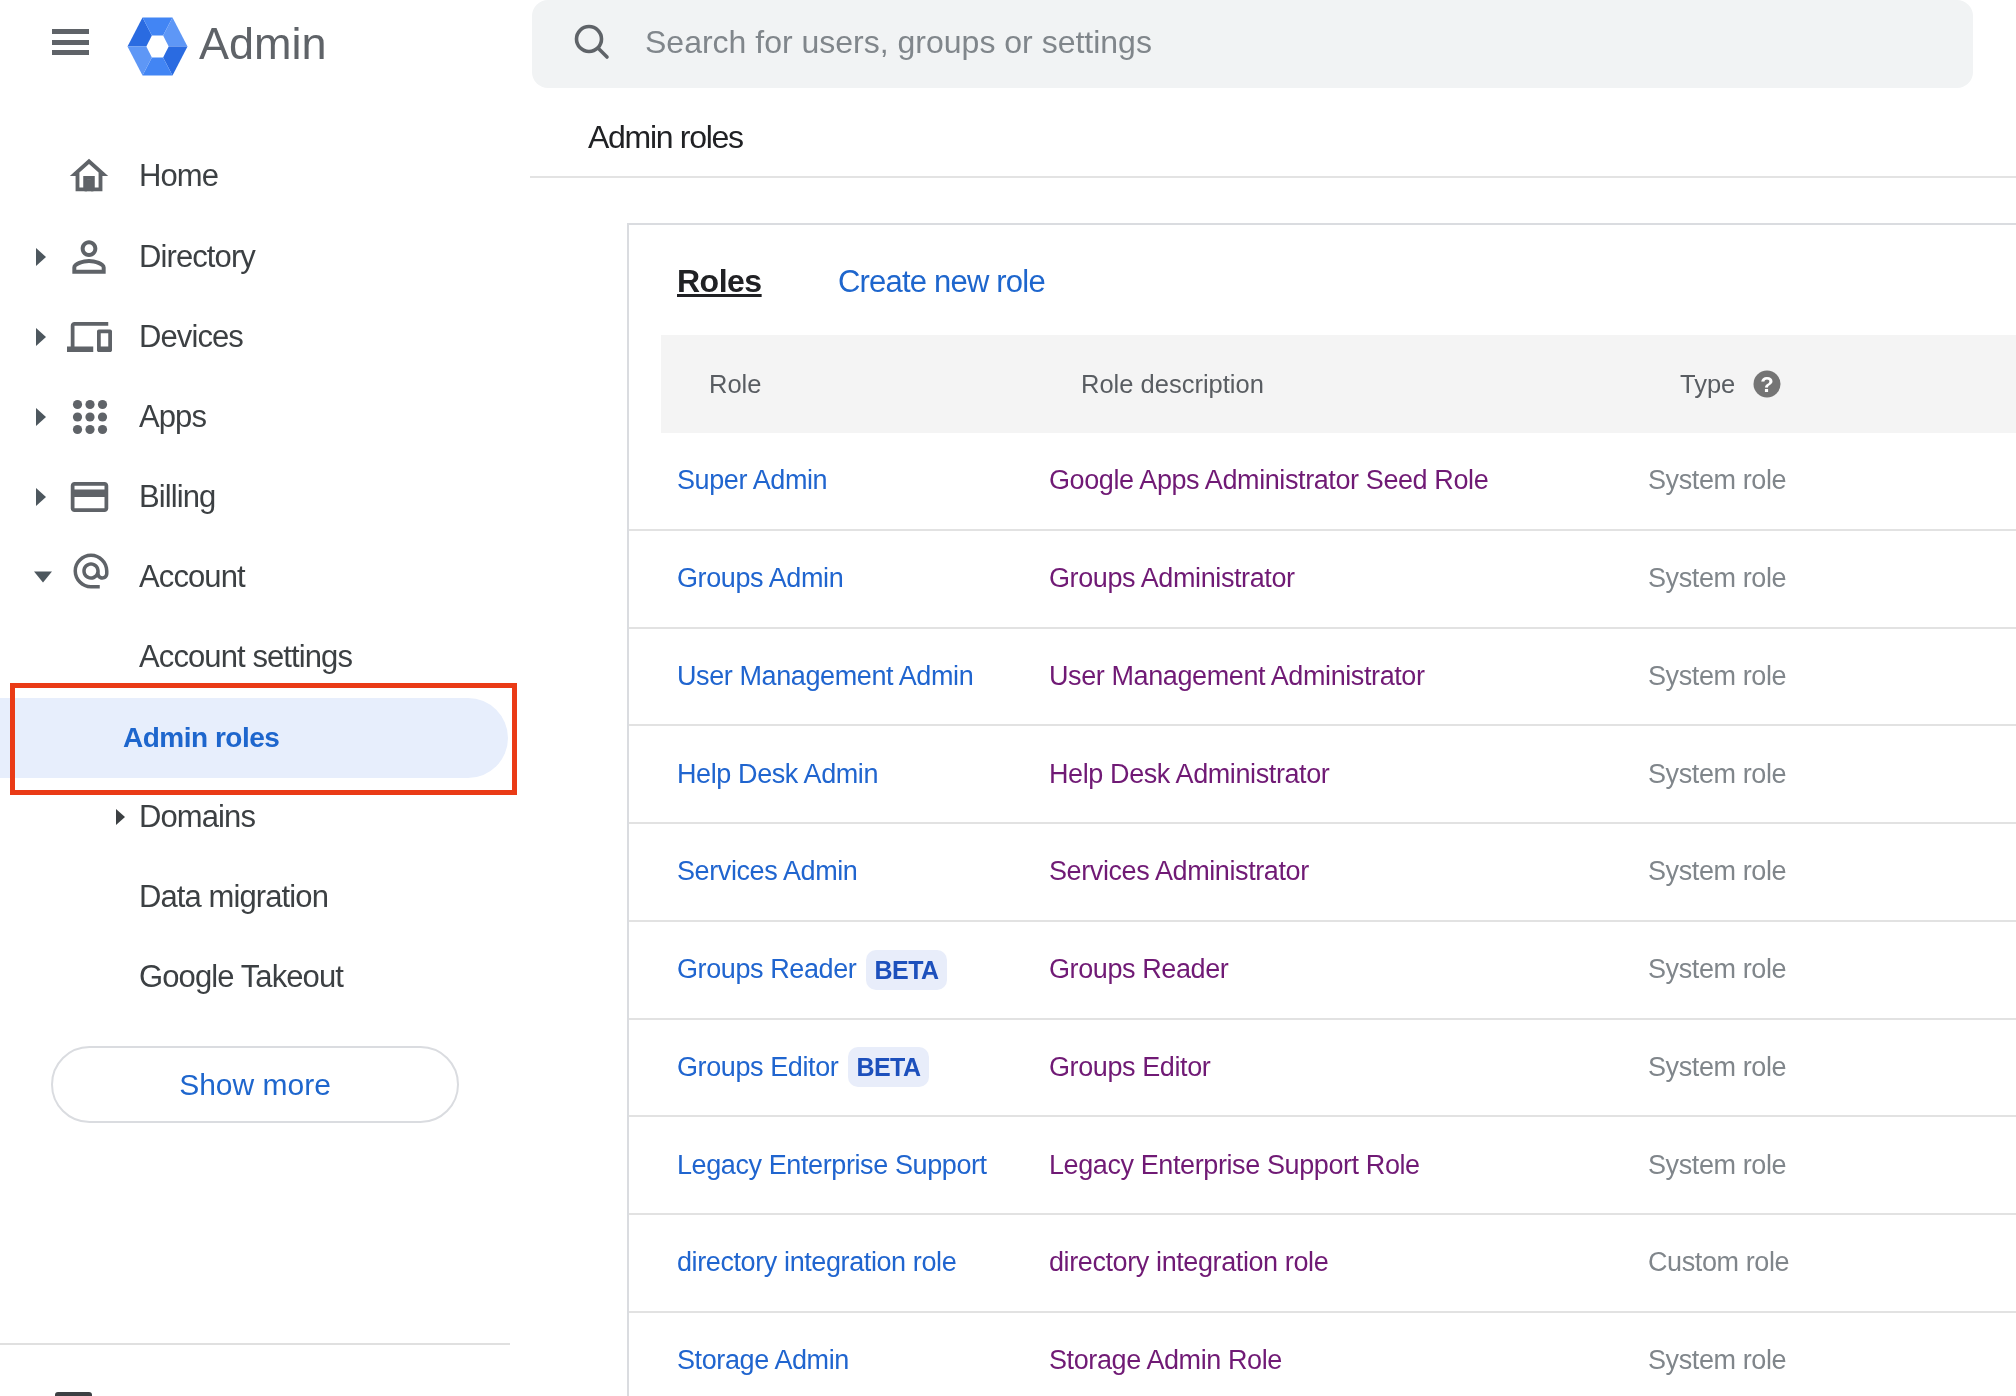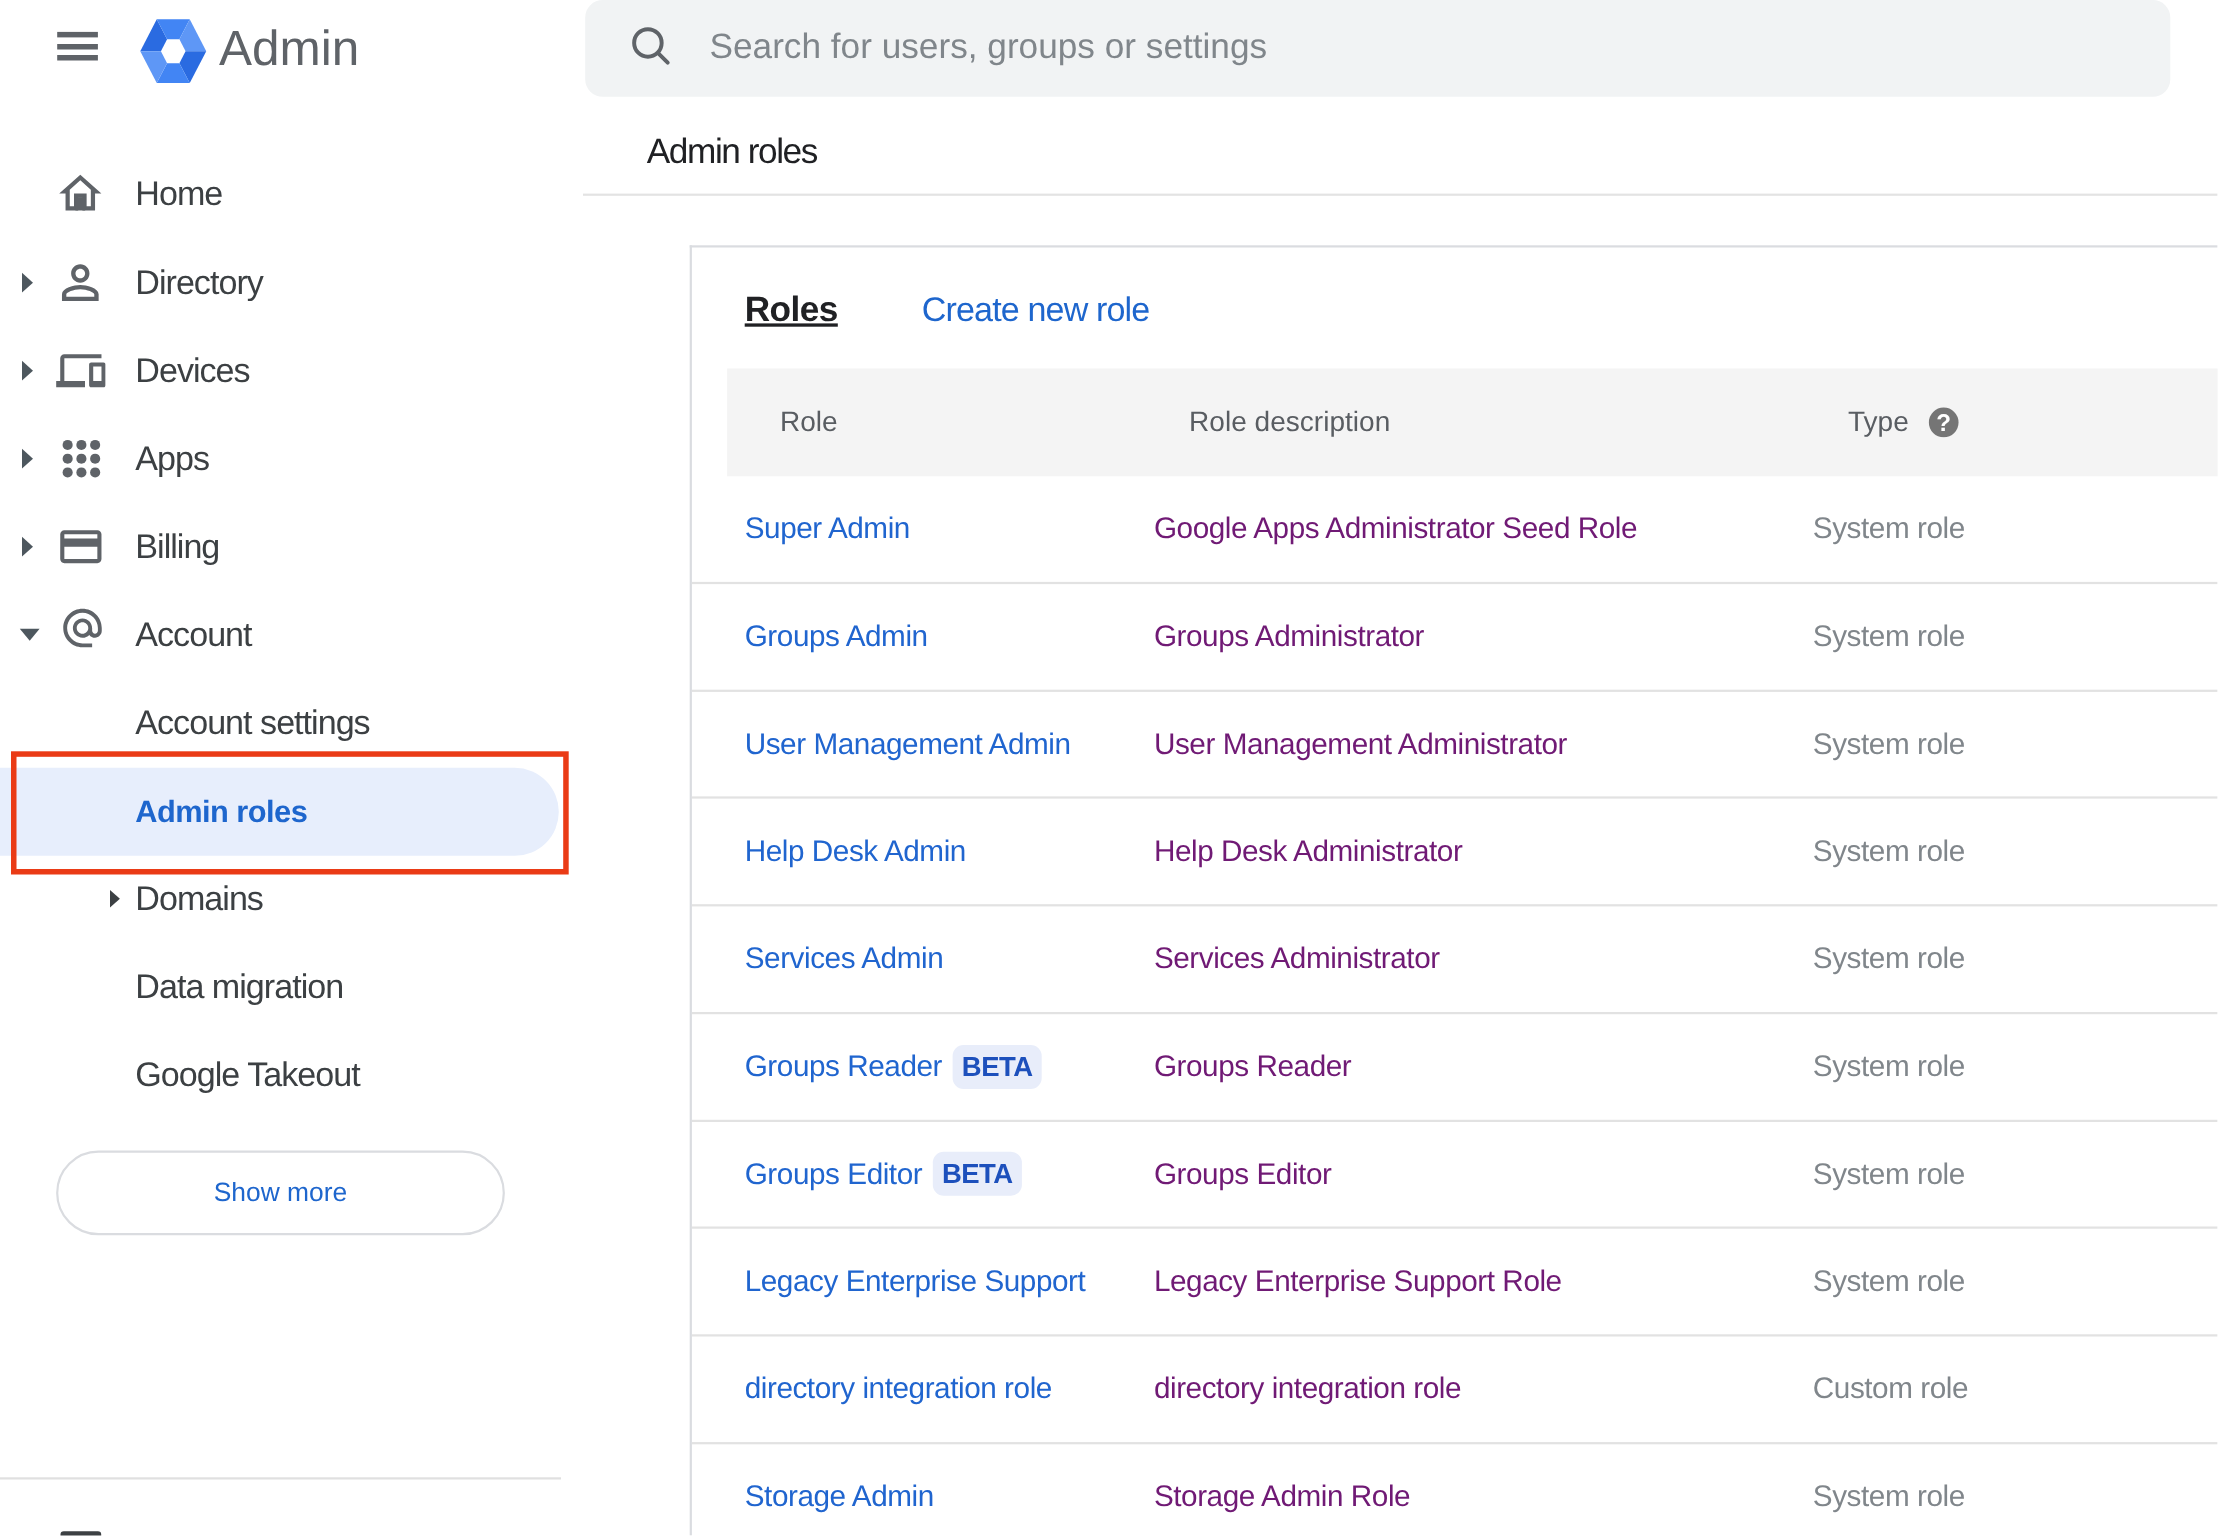--- a/index.html
+++ b/index.html
@@ -8,32 +8,32 @@
 .abs{position:absolute;}
 
 #burger{left:52px;top:29px;width:37px;}
 #burger div{height:5px;background:#5f6368;margin-bottom:5.6px;}
 #admintxt{left:199px;top:14px;height:59px;line-height:59px;font-size:45px;color:#5f6368;letter-spacing:0px;}
 #searchbar{left:532px;top:0;width:1441px;height:88px;background:#f1f3f4;border-radius:16px;}
 #searchph{left:113px;top:0;height:88px;line-height:84px;font-size:32px;color:#80868b;}
 #crumb{left:588px;top:119px;height:36px;line-height:36px;font-size:32px;letter-spacing:-1.3px;color:#202124;}
 #crumbline{left:530px;top:176px;width:1486px;height:2px;background:#e3e3e3;}
 
-.nav{left:0;width:520px;height:80px;}
+.nav{left:16px;width:520px;height:80px;}
 .nav .lbl{position:absolute;left:123px;top:50%;transform:translateY(-50%);font-size:31px;letter-spacing:-0.9px;color:#3c4043;white-space:nowrap;}
 .nav svg{position:absolute;left:56px;top:50%;transform:translateY(-50%);}
 .tri{position:absolute;left:20px;top:50%;transform:translateY(-50%);width:0;height:0;
   border-top:9px solid transparent;border-bottom:9px solid transparent;border-left:10px solid #4d575e;}
 .trid{position:absolute;left:18px;top:50%;transform:translateY(-50%);width:0;height:0;
   border-left:9px solid transparent;border-right:9px solid transparent;border-top:11px solid #4d575e;}
 #pill{left:0;top:698px;width:508px;height:80px;background:#e7eefc;border-radius:0 40px 40px 0;}
 #admroles{left:123px;top:698px;height:80px;line-height:80px;font-size:28px;font-weight:bold;letter-spacing:-0.5px;color:#1e66cd;}
 #redrect{left:10px;top:683px;width:507px;height:112px;border:5px solid #ea3b16;box-sizing:border-box;}
 #showmore{left:51px;top:1046px;width:404px;height:73px;border:2px solid #dadce0;border-radius:40px;
-  text-align:center;line-height:73px;font-size:24px;color:#1e66cd;}
+  text-align:center;line-height:73px;font-size:30px;color:#1e66cd;}
 #sideline{left:0;top:1343px;width:510px;height:2px;background:#e0e0e0;}
 #bticon{left:55px;top:1392px;width:37px;height:10px;background:#3c4043;border-radius:3px 3px 0 0;}
 
 #card{left:627px;top:223px;width:1387px;height:1171px;border-left:2px solid #dadce0;border-top:2px solid #dadce0;}
 #rolesT{left:48px;top:36px;height:40px;line-height:40px;font-size:32px;letter-spacing:-0.5px;font-weight:bold;color:#202124;text-decoration:underline;}
 #createnew{left:209px;top:38px;height:38px;line-height:38px;font-size:31px;letter-spacing:-0.8px;color:#1e66cd;}
 #thead{left:0;top:110px;width:1387px;height:98px;background:#f4f4f4;margin-left:32px;}
 #thead span{position:absolute;top:0;height:98px;line-height:98px;font-size:25.5px;color:#595d62;}
 .row{position:relative;width:1387px;height:97.75px;border-bottom:2px solid #e2e2e2;box-sizing:border-box;}
 #rows{position:absolute;left:0;top:208px;width:1387px;}

